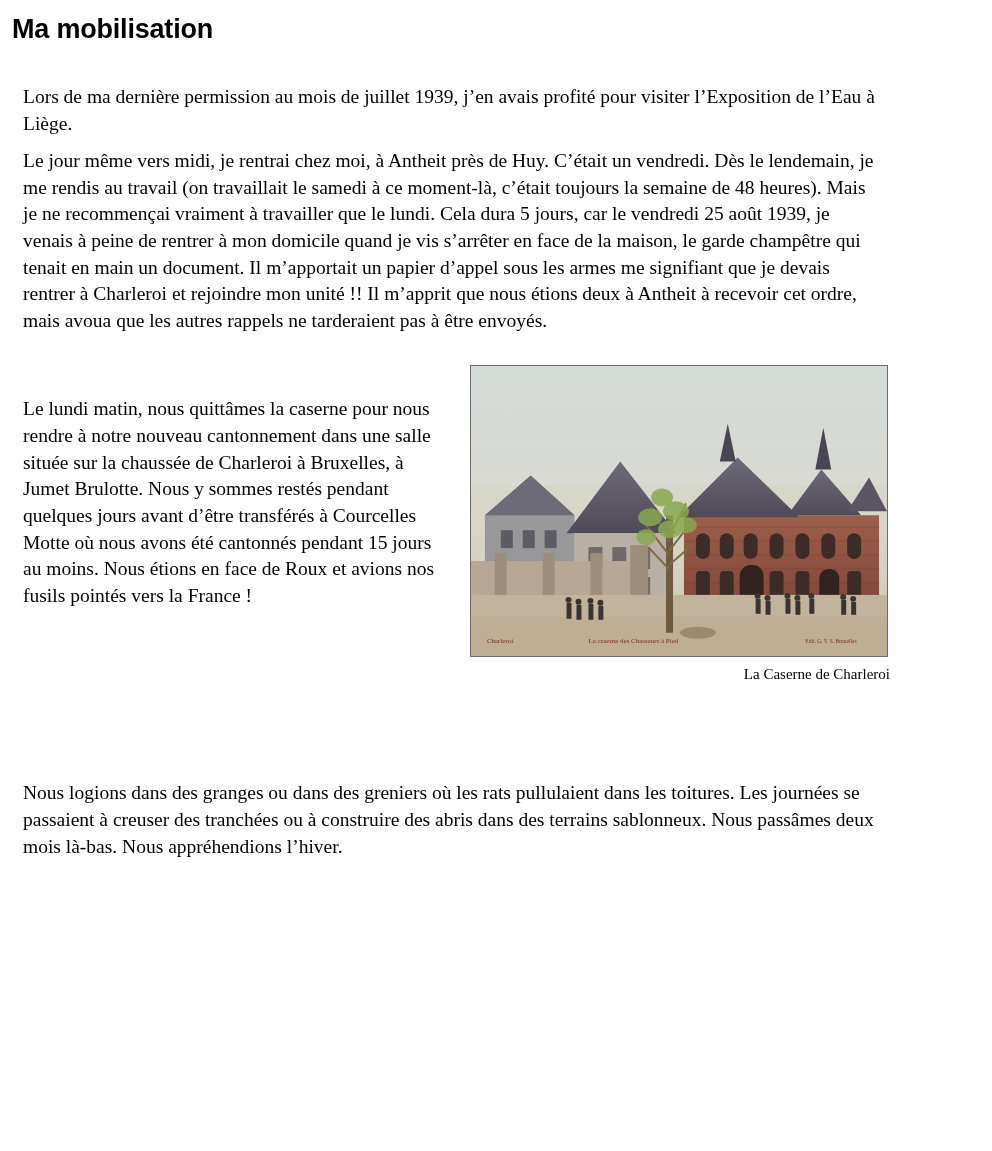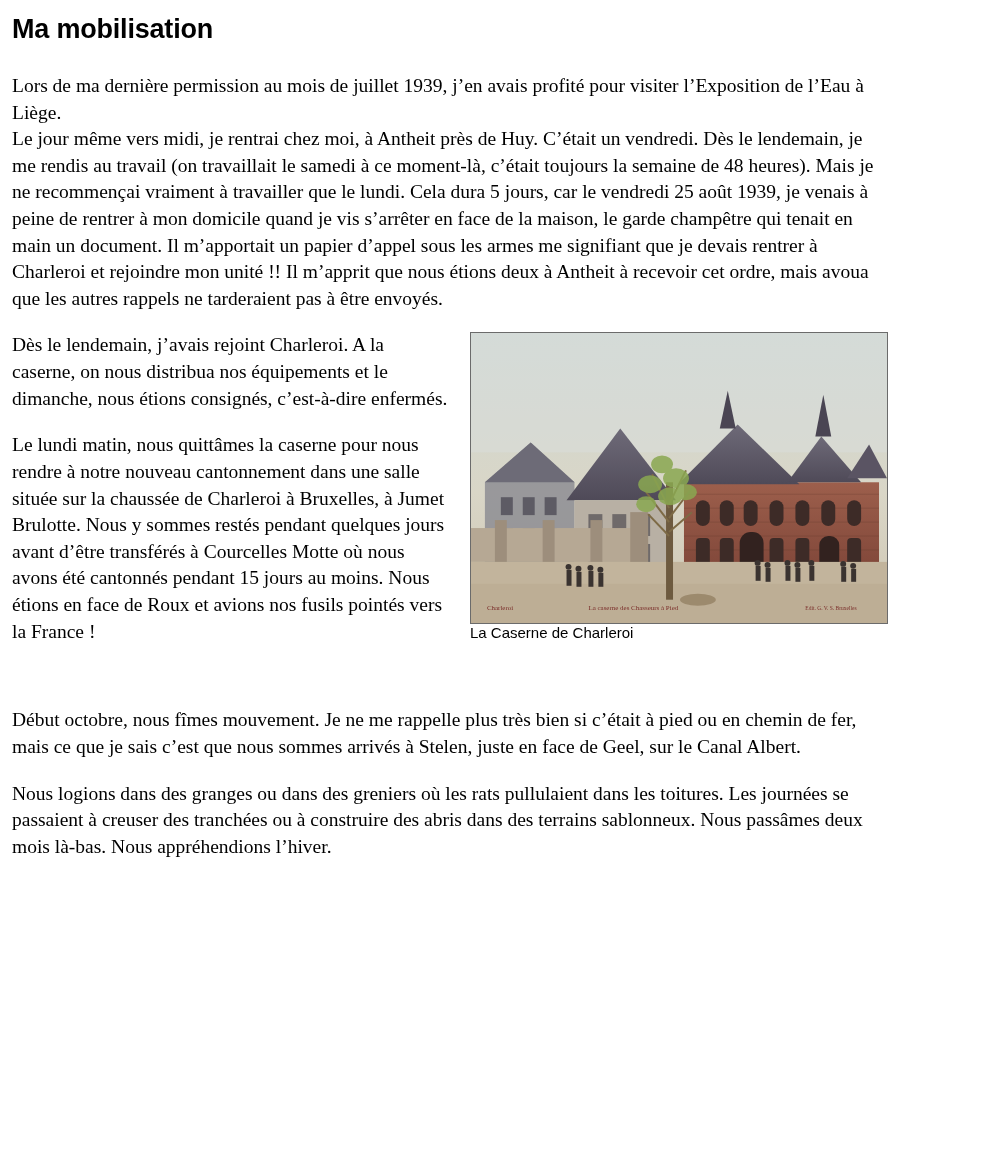--- a/index.html
+++ b/index.html
@@ -21,21 +21,21 @@
   h1.doc-title {
     font-family: "Liberation Sans", sans-serif;
     font-size: 27px;
     font-weight: bold;
     margin: 6px 0 0 0;
     letter-spacing: -0.2px;
   }
   p.para {
     font-size: 19.5px;
     line-height: 1.365;
-    margin: 0;
+    margin: 11px;
     text-align: left;
   }
   .gap-lg { height: 28px; }
   .gap-md { height: 20px; }
 
   
   .figure {
     float: right;
     width: 420px;
     margin: 0 0 6px 18px;
@@ -48,23 +48,24 @@
     position: relative;
     overflow: hidden;
     background: linear-gradient(to bottom, #cfd6cf 0%, #d8d3c3 40%, #cbc2ae 100%);
     padding-left: 28px;
   }
   .pc-inner {
     position: absolute;
     inset: 0;
   }
   .caption {
-    text-align: left;
+    text-align: right;
     font-size: 15px;
-    font-family: Liberation Sans, sans-serif;
+    margin-top: 9px;
+    font-family: Liberation Serif, serif;
   }
   .flowtext {
     font-size: 19.5px;
     line-height: 1.365;
   }
   sup.ord {
     font-size: 0.62em;
     vertical-align: super;
     line-height: 0;
   }
@@ -217,35 +218,33 @@
         <ellipse cx="228" cy="268" rx="18" ry="6" fill="#8e7b5d" opacity="0.7"></ellipse>
 
         <text x="16" y="278" font-family="Liberation Serif, serif" font-size="7" fill="#7b2f2b">Charleroi</text>
         <text x="118" y="278" font-family="Liberation Serif, serif" font-size="7" fill="#7b2f2b">La caserne des Chasseurs à Pied</text>
         <text x="336" y="278" font-family="Liberation Serif, serif" font-size="5.5" fill="#7b2f2b">Edit. G. V. S. Bruxelles</text>
       </svg>
     </div>
     <div class="caption">La Caserne de Charleroi</div>
   </div>
 
-  <p class="para flowtext">Dès le lendemain, j’avais rejoint Charleroi. A la caserne, on nous distribua nos équipements et le dimanche, nous étions consignés, c’est-à-dire enfermés.</p>
 
   <div class="gap-md"></div>
 
   <p class="para flowtext">Le lundi matin, nous quittâmes la caserne pour nous rendre à notre nouveau cantonnement dans une salle située sur la chaussée de Charleroi à Bruxelles, à Jumet Brulotte. Nous y sommes restés pendant quelques jours avant d’être transférés à Courcelles Motte où nous avons été cantonnés pendant 15 jours au moins. Nous étions en face de Roux et avions nos fusils pointés vers la France !</p>
 
   <div class="clear"></div>
 
   <div class="gap-md"></div>
 
 
   <div class="gap-md"></div>
 
 
   <div class="gap-md"></div>
 
-  <p class="para">Début octobre, nous fîmes mouvement. Je ne me rappelle plus très bien si c’était à pied ou en chemin de fer, mais ce que je sais c’est que nous sommes arrivés à Stelen, juste en face de Geel, sur le Canal Albert.</p>
 
   <div class="gap-md"></div>
 
   <p class="para">Nous logions dans des granges ou dans des greniers où les rats pullulaient dans les toitures. Les journées se passaient à creuser des tranchées ou à construire des abris dans des terrains sablonneux. Nous passâmes deux mois là-bas. Nous appréhendions l’hiver.</p>
 
 </div>
 
 </body></html>

